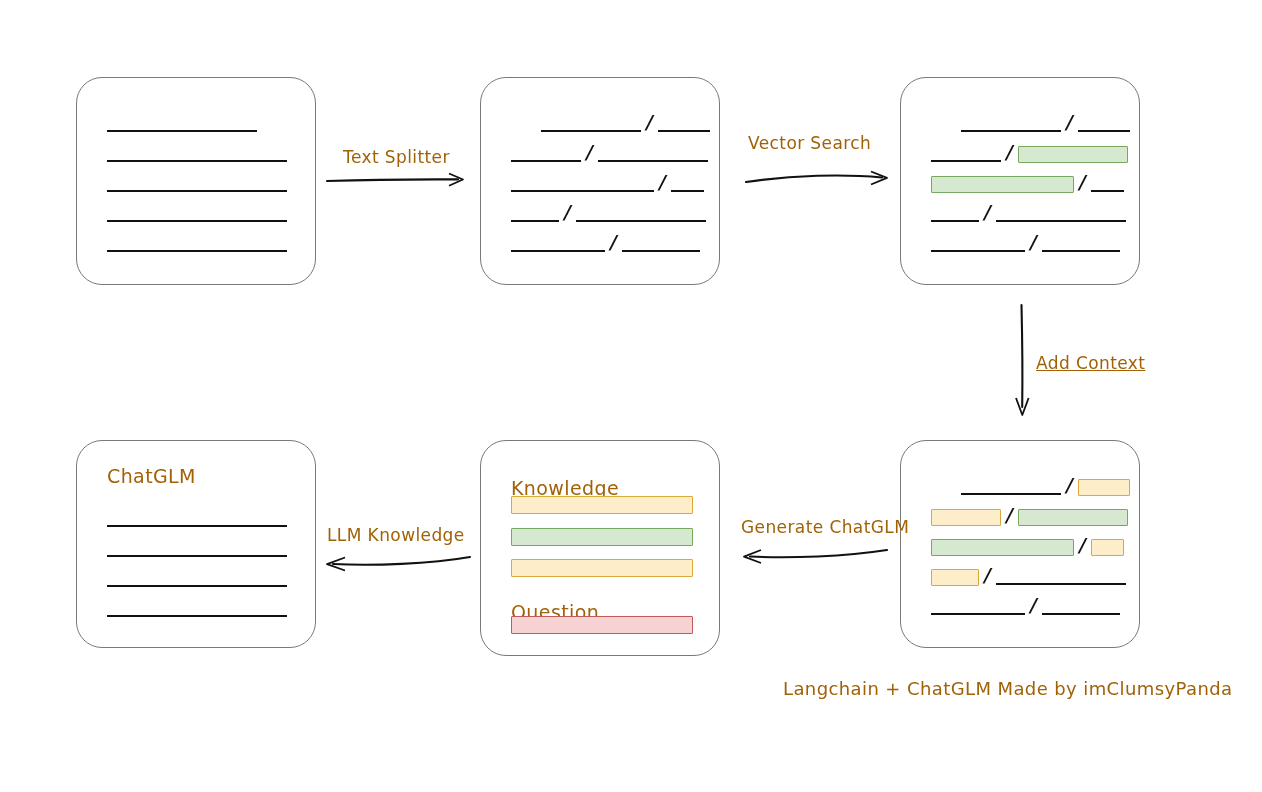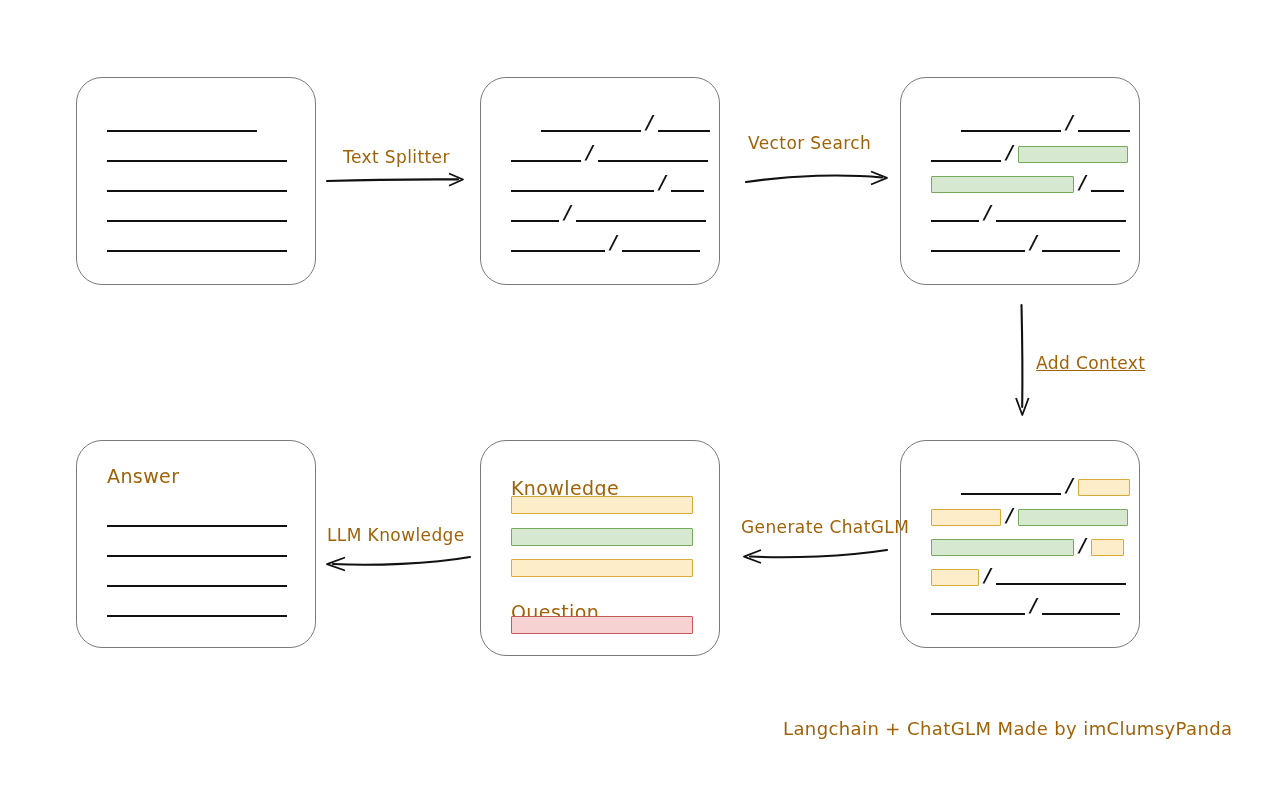--- a/index.html
+++ b/index.html
@@ -263,30 +263,30 @@
   <div class="kb-bar pill red" style="left:30px; top:175px; width:182px;"></div>
 </div>
 
 <div class="edge-label hand" style="left:327px; top:525px;">LLM Knowledge</div>
 <svg class="arrow" style="left:318px; top:548px;" width="155" height="26" viewBox="0 0 155 26">
   <path d="M152,9 C112,16 55,18 15,16" stroke="#111" stroke-width="2.1" fill="none" stroke-linecap="round"></path>
   <path d="M27,9.5 L9,16.2 L27,22.5" stroke="#111" stroke-width="1.8" fill="none" stroke-linejoin="round"></path>
 </svg>
 
 <div class="card" style="left:76px; top:440px; width:240px; height:208px;">
-  <div class="card-title hand" style="left:30px; top:24px;">Answer</div>
+  <div class="card-title hand" style="left:30px; top:24px;">ChatGLM</div>
   <div class="rows">
     <div class="row" style="top:68px; padding-left:30px;">
       <span class="seg" style="width:180px;"></span>
     </div>
     <div class="row" style="top:98px; padding-left:30px;">
       <span class="seg" style="width:180px;"></span>
     </div>
     <div class="row" style="top:128px; padding-left:30px;">
       <span class="seg" style="width:180px;"></span>
     </div>
     <div class="row" style="top:158px; padding-left:30px;">
       <span class="seg" style="width:180px;"></span>
     </div>
   </div>
 </div>
 
-<div class="caption hand" style="left:783px; top:718px;">Langchain + ChatGLM Made by imClumsyPanda</div>
+<div class="caption hand" style="left:783px; top:678px;">Langchain + ChatGLM Made by imClumsyPanda</div>
 
 </body></html>

